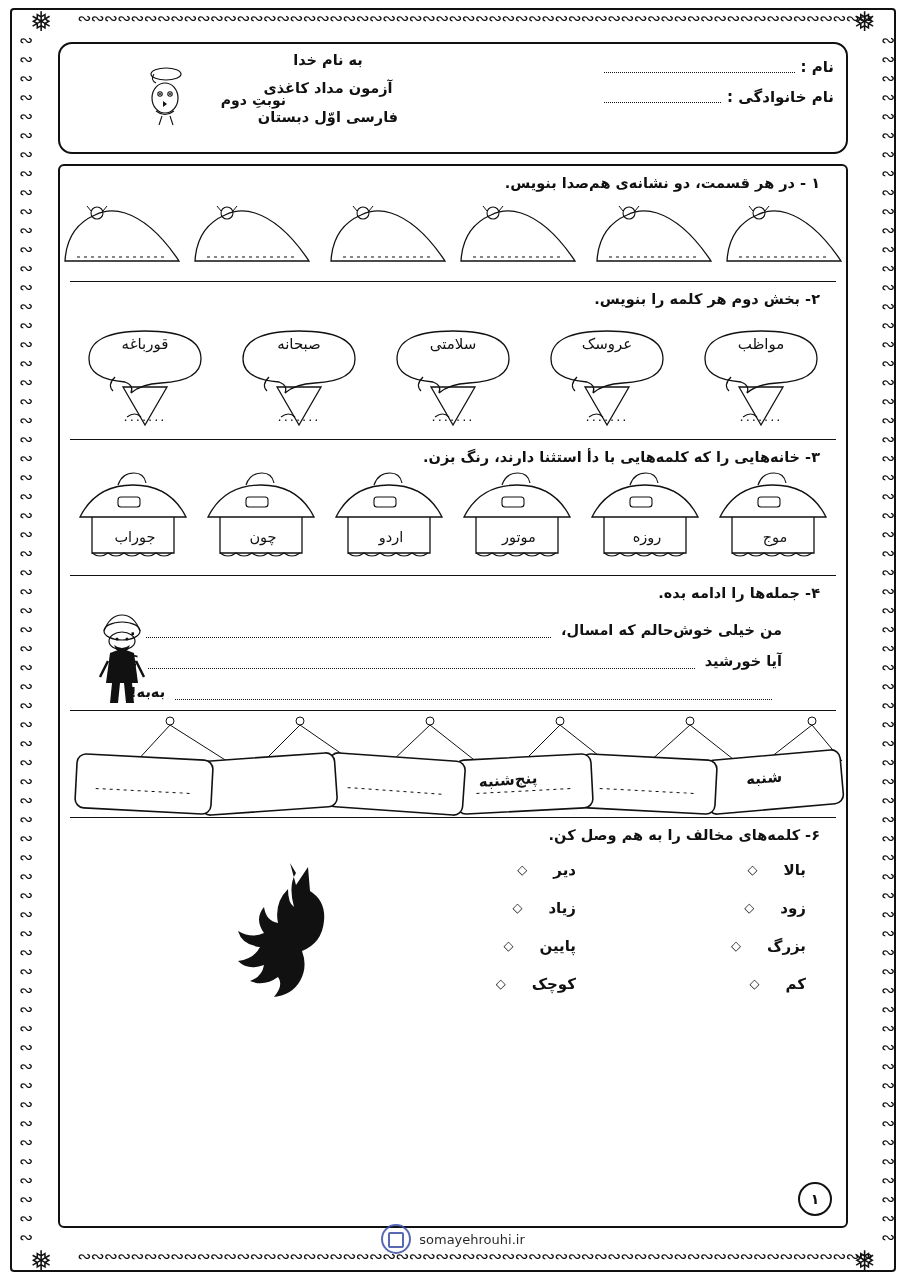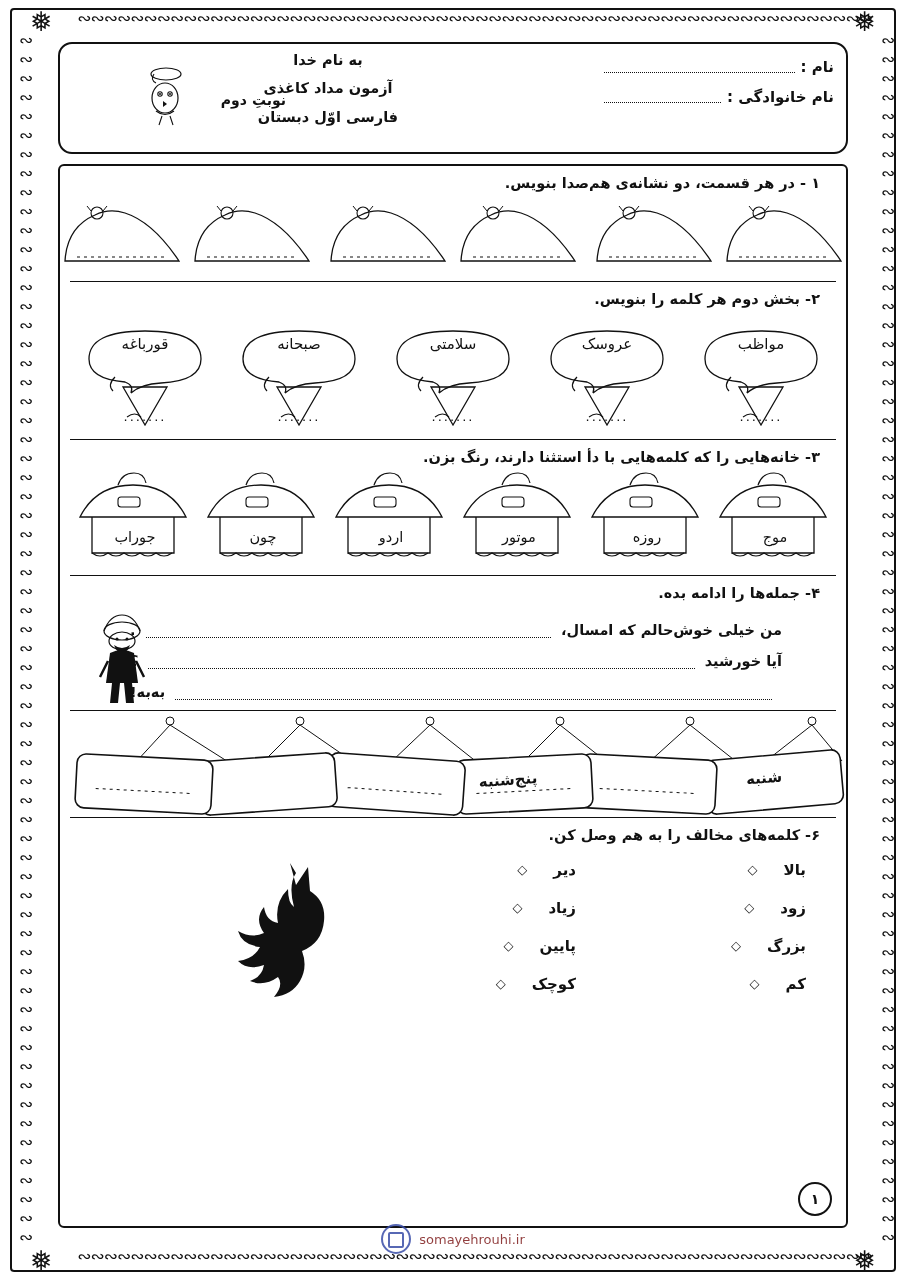--- a/index.html
+++ b/index.html
@@ -148,21 +148,21 @@
   
   .pagenum{
     position:absolute;right:14px;bottom:10px;
     width:30px;height:30px;border:2px solid #111;border-radius:50%;
     display:flex;align-items:center;justify-content:center;
     font-size:14px;font-weight:bold;
   }
   .watermark{
     position:absolute;left:0;right:0;bottom:-28px;
     text-align:center;
-    font-size:13px;color:#7f1d1d;opacity:.85;
+    font-size:13px;color:#000000;opacity:.85;
     display:flex;align-items:center;justify-content:center;gap:8px;
     direction:ltr;
   }
   .wm-logo{
     width:26px;height:26px;border-radius:50%;
     border:2px solid #3a4ea8;
     display:inline-block;
     position:relative;
   }
   .wm-logo::after{

